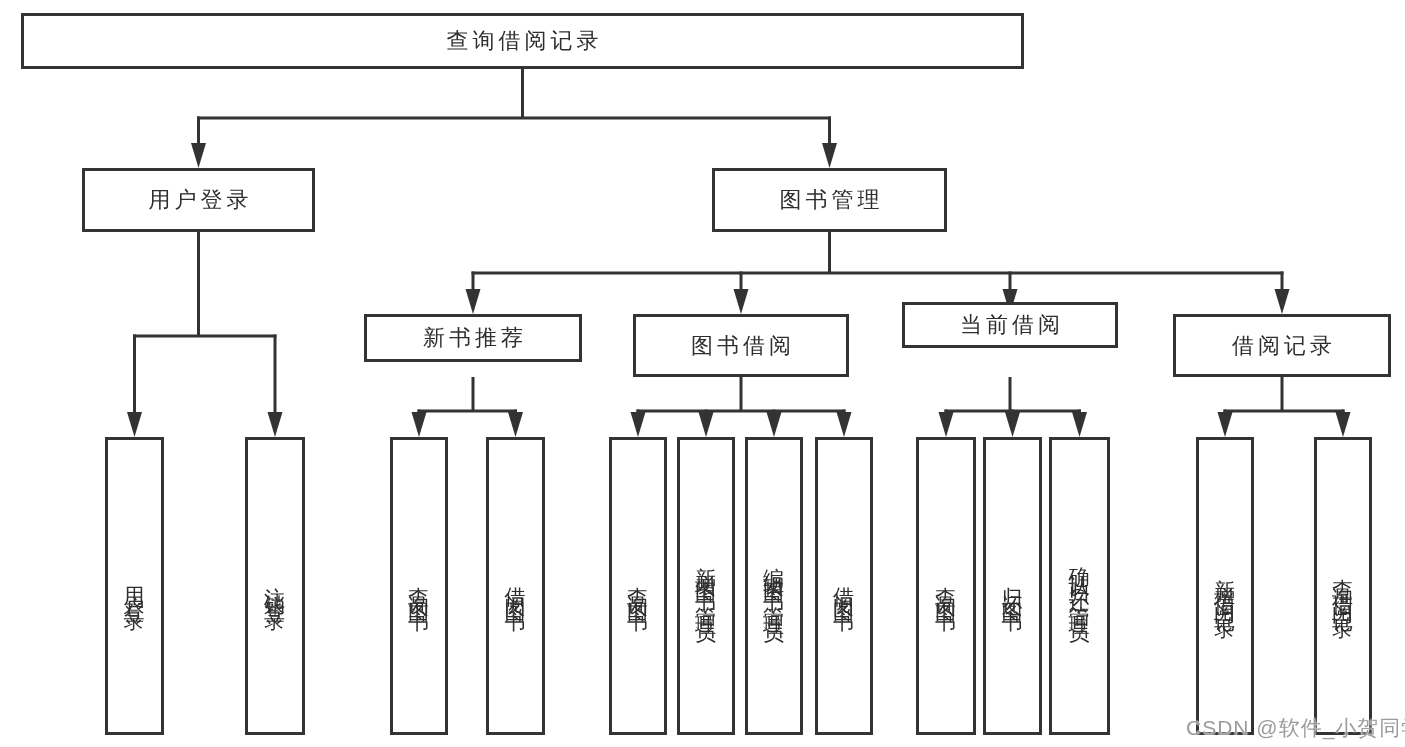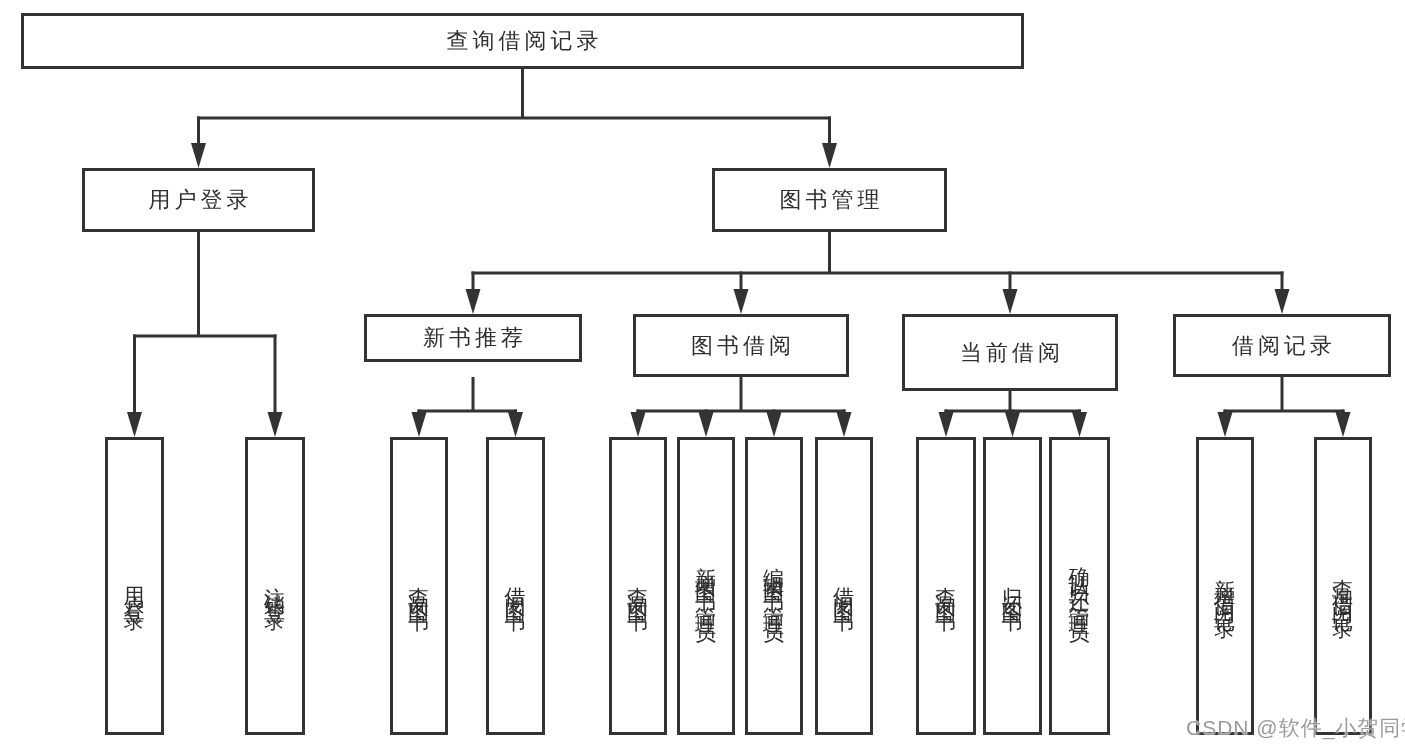--- a/index.html
+++ b/index.html
@@ -123,21 +123,21 @@
   <div class="node h" style="left:712px;top:168px;width:235px;height:64px;">
     <span class="lbl">图书管理</span>
   </div>
 
   <div class="node h" style="left:364px;top:314px;width:218px;height:48px;">
     <span class="lbl">新书推荐</span>
   </div>
   <div class="node h" style="left:633px;top:314px;width:216px;height:63px;">
     <span class="lbl">图书借阅</span>
   </div>
-  <div class="node h" style="left:902px;top:314px;width:216px;height:77px;">
+  <div class="node h" style="left:902px;top:302px;width:216px;height:46px;">
     <span class="lbl">当前借阅</span>
   </div>
   <div class="node h" style="left:1173px;top:314px;width:218px;height:63px;">
     <span class="lbl">借阅记录</span>
   </div>
 
   <div class="node v" style="left:105px;top:437px;width:59px;height:298px;">
     <span class="lbl">用户登录</span>
   </div>
   <div class="node v" style="left:245px;top:437px;width:60px;height:298px;">

